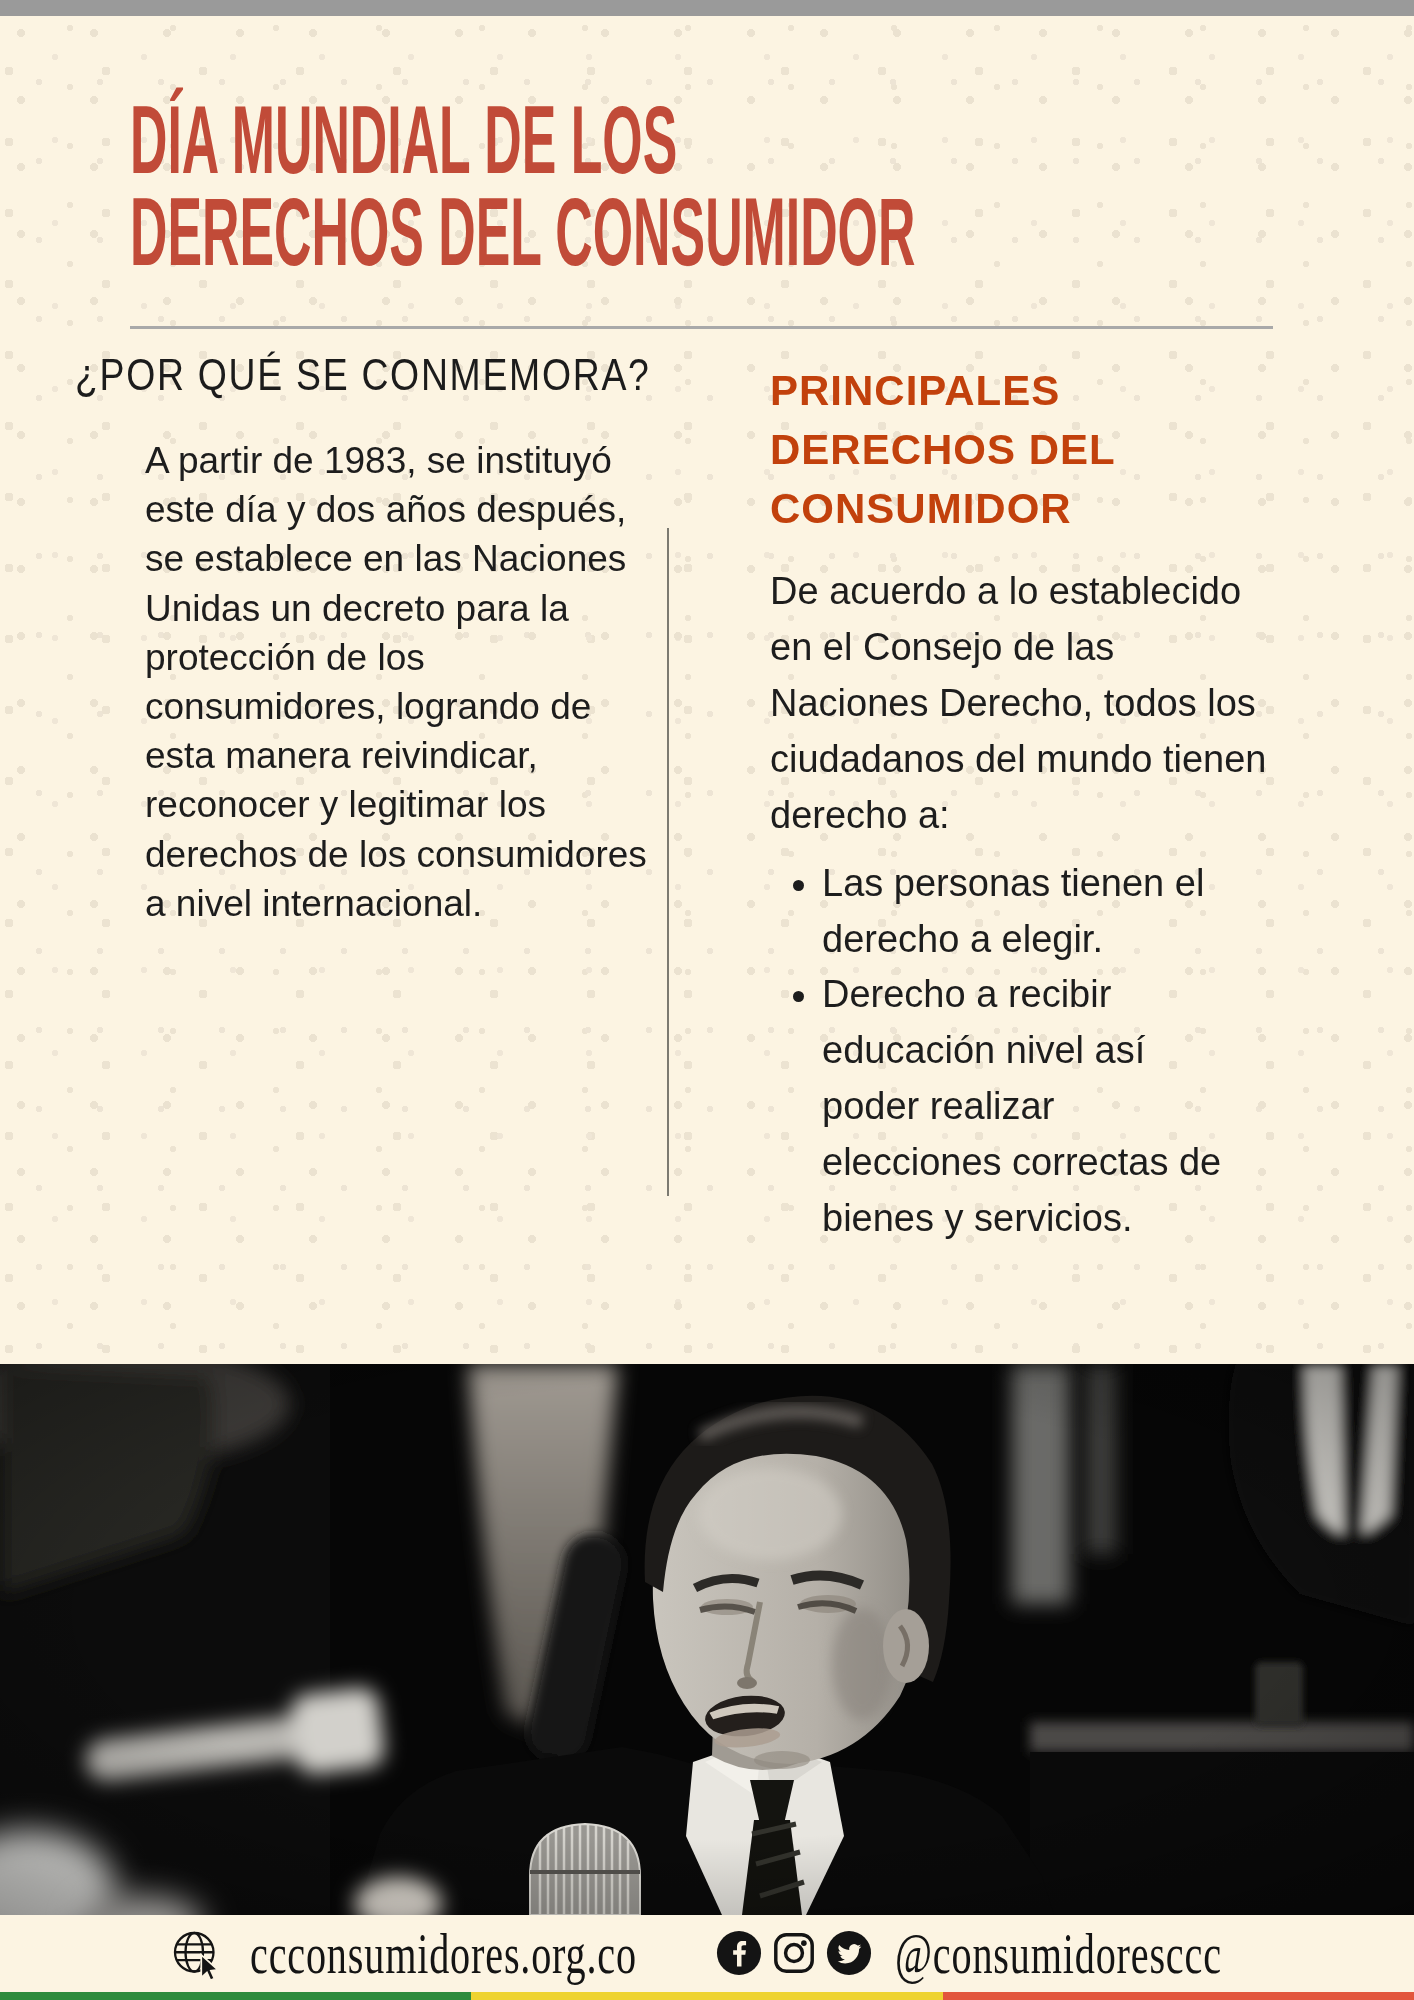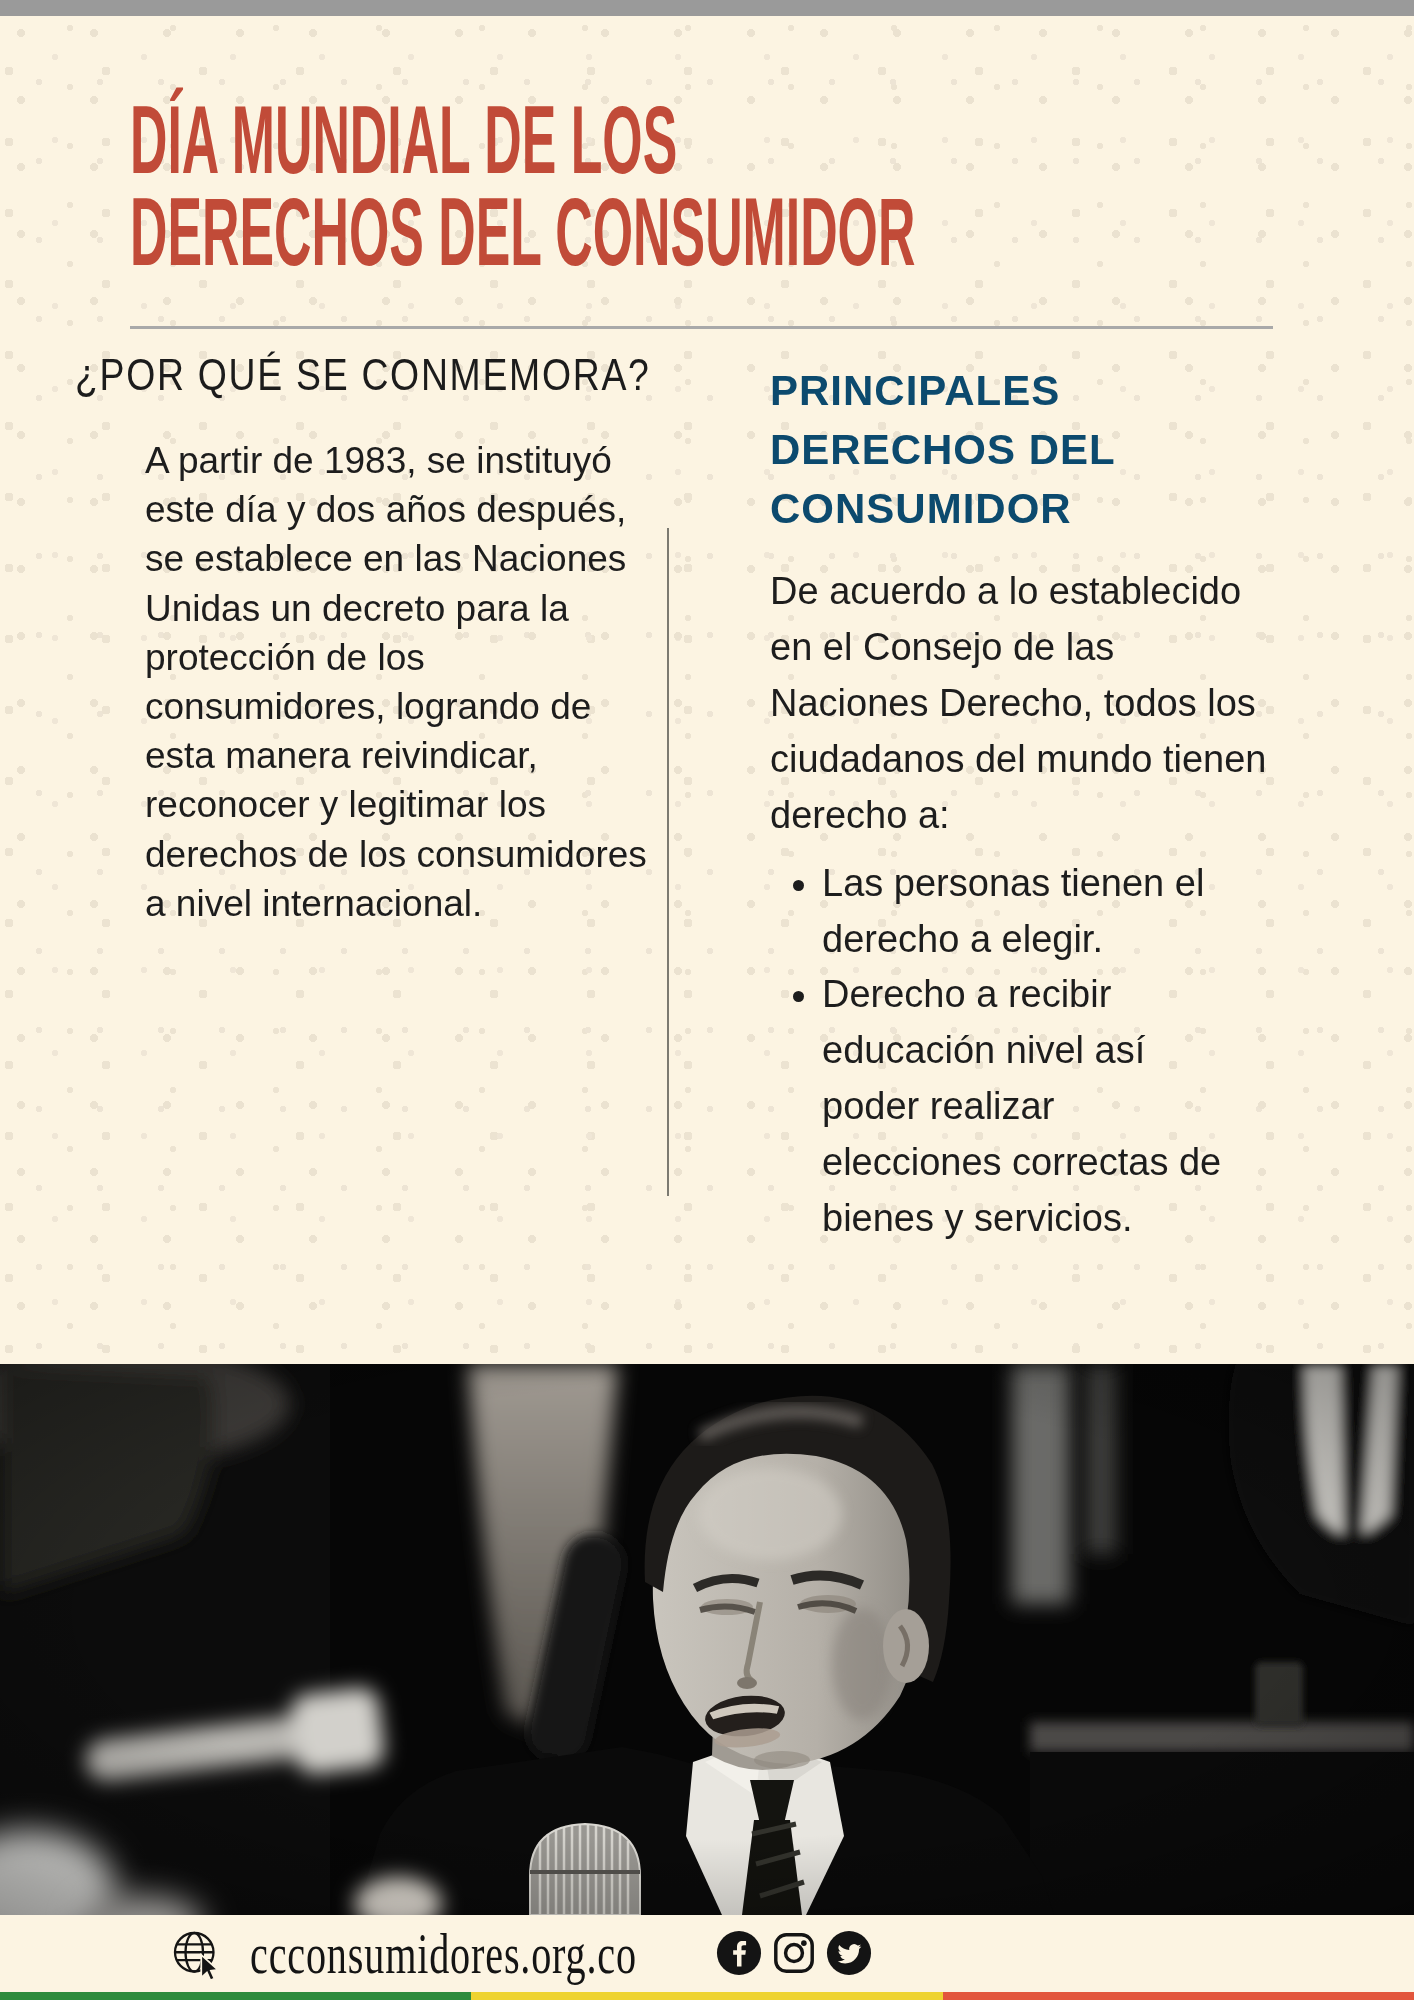--- a/index.html
+++ b/index.html
@@ -42,21 +42,21 @@
   }
   .left-body p { margin:0; }
   .vrule {
     position:absolute; left:667px; top:512px; width:2px; height:668px;
     background:#7c7a71;
   }
   .right-col { position:absolute; left:770px; top:346px; width:500px; }
   .right-heading {
     margin:0 0 26px 0; width:360px;
     font-size:42px; font-weight:bold; letter-spacing:1px; line-height:1.4;
-    color:#0c4a6e;
+    color:#c2410c;
   }
   .right-intro { margin:0 0 12px 0; width:500px; font-size:38px; line-height:1.47; }
   .right-bullets { margin:0; padding-left:52px; font-size:38px; line-height:1.47; }
   .right-bullets li { max-width:405px; }
   .photo {
     position:absolute; left:0; top:1348px; width:1414px; height:551px; margin:0;
     background:#060606;
   }
   .footer {
     position:absolute; left:0; top:1899px; width:1414px; height:100px;
@@ -274,20 +274,23 @@
       <svg viewBox="0 0 48 48" width="46" height="46">
         <rect x="5" y="5" width="38" height="38" rx="11" fill="none" stroke="#141414" stroke-width="3.6"></rect>
         <circle cx="24" cy="24" r="8.8" fill="none" stroke="#141414" stroke-width="3.6"></circle>
         <circle cx="34.3" cy="13.7" r="2.9" fill="#141414"></circle>
       </svg>
       <svg viewBox="0 0 48 48" width="46" height="46">
         <circle cx="24" cy="24" r="23" fill="#141414"></circle>
         <path d="M36.8 17.1c-.9.4-1.9.7-2.9.8 1.1-.6 1.9-1.6 2.3-2.8-1 .6-2.1 1-3.2 1.2a5.1 5.1 0 0 0-8.7 4.6c-4.2-.2-8-2.2-10.5-5.3a5.1 5.1 0 0 0 1.6 6.8c-.8 0-1.6-.3-2.3-.6v.1c0 2.5 1.7 4.5 4.1 5-.4.1-.9.2-1.3.2l-1-.1c.7 2 2.5 3.5 4.8 3.5a10.2 10.2 0 0 1-7.5 2.1 14.4 14.4 0 0 0 7.8 2.3c9.4 0 14.5-7.8 14.5-14.5v-.7c1-.7 1.9-1.6 2.3-2.6z" fill="#fcf4e2"></path>
       </svg>
     </div>
+    <div class="handle-text">
+      <span>@consumidoresccc</span>
+    </div>
   </footer>
 
   <div class="stripe">
     <div class="stripe-seg seg-green"></div>
     <div class="stripe-seg seg-yellow"></div>
     <div class="stripe-seg seg-red"></div>
   </div>
 </div>
 
 </body></html>

